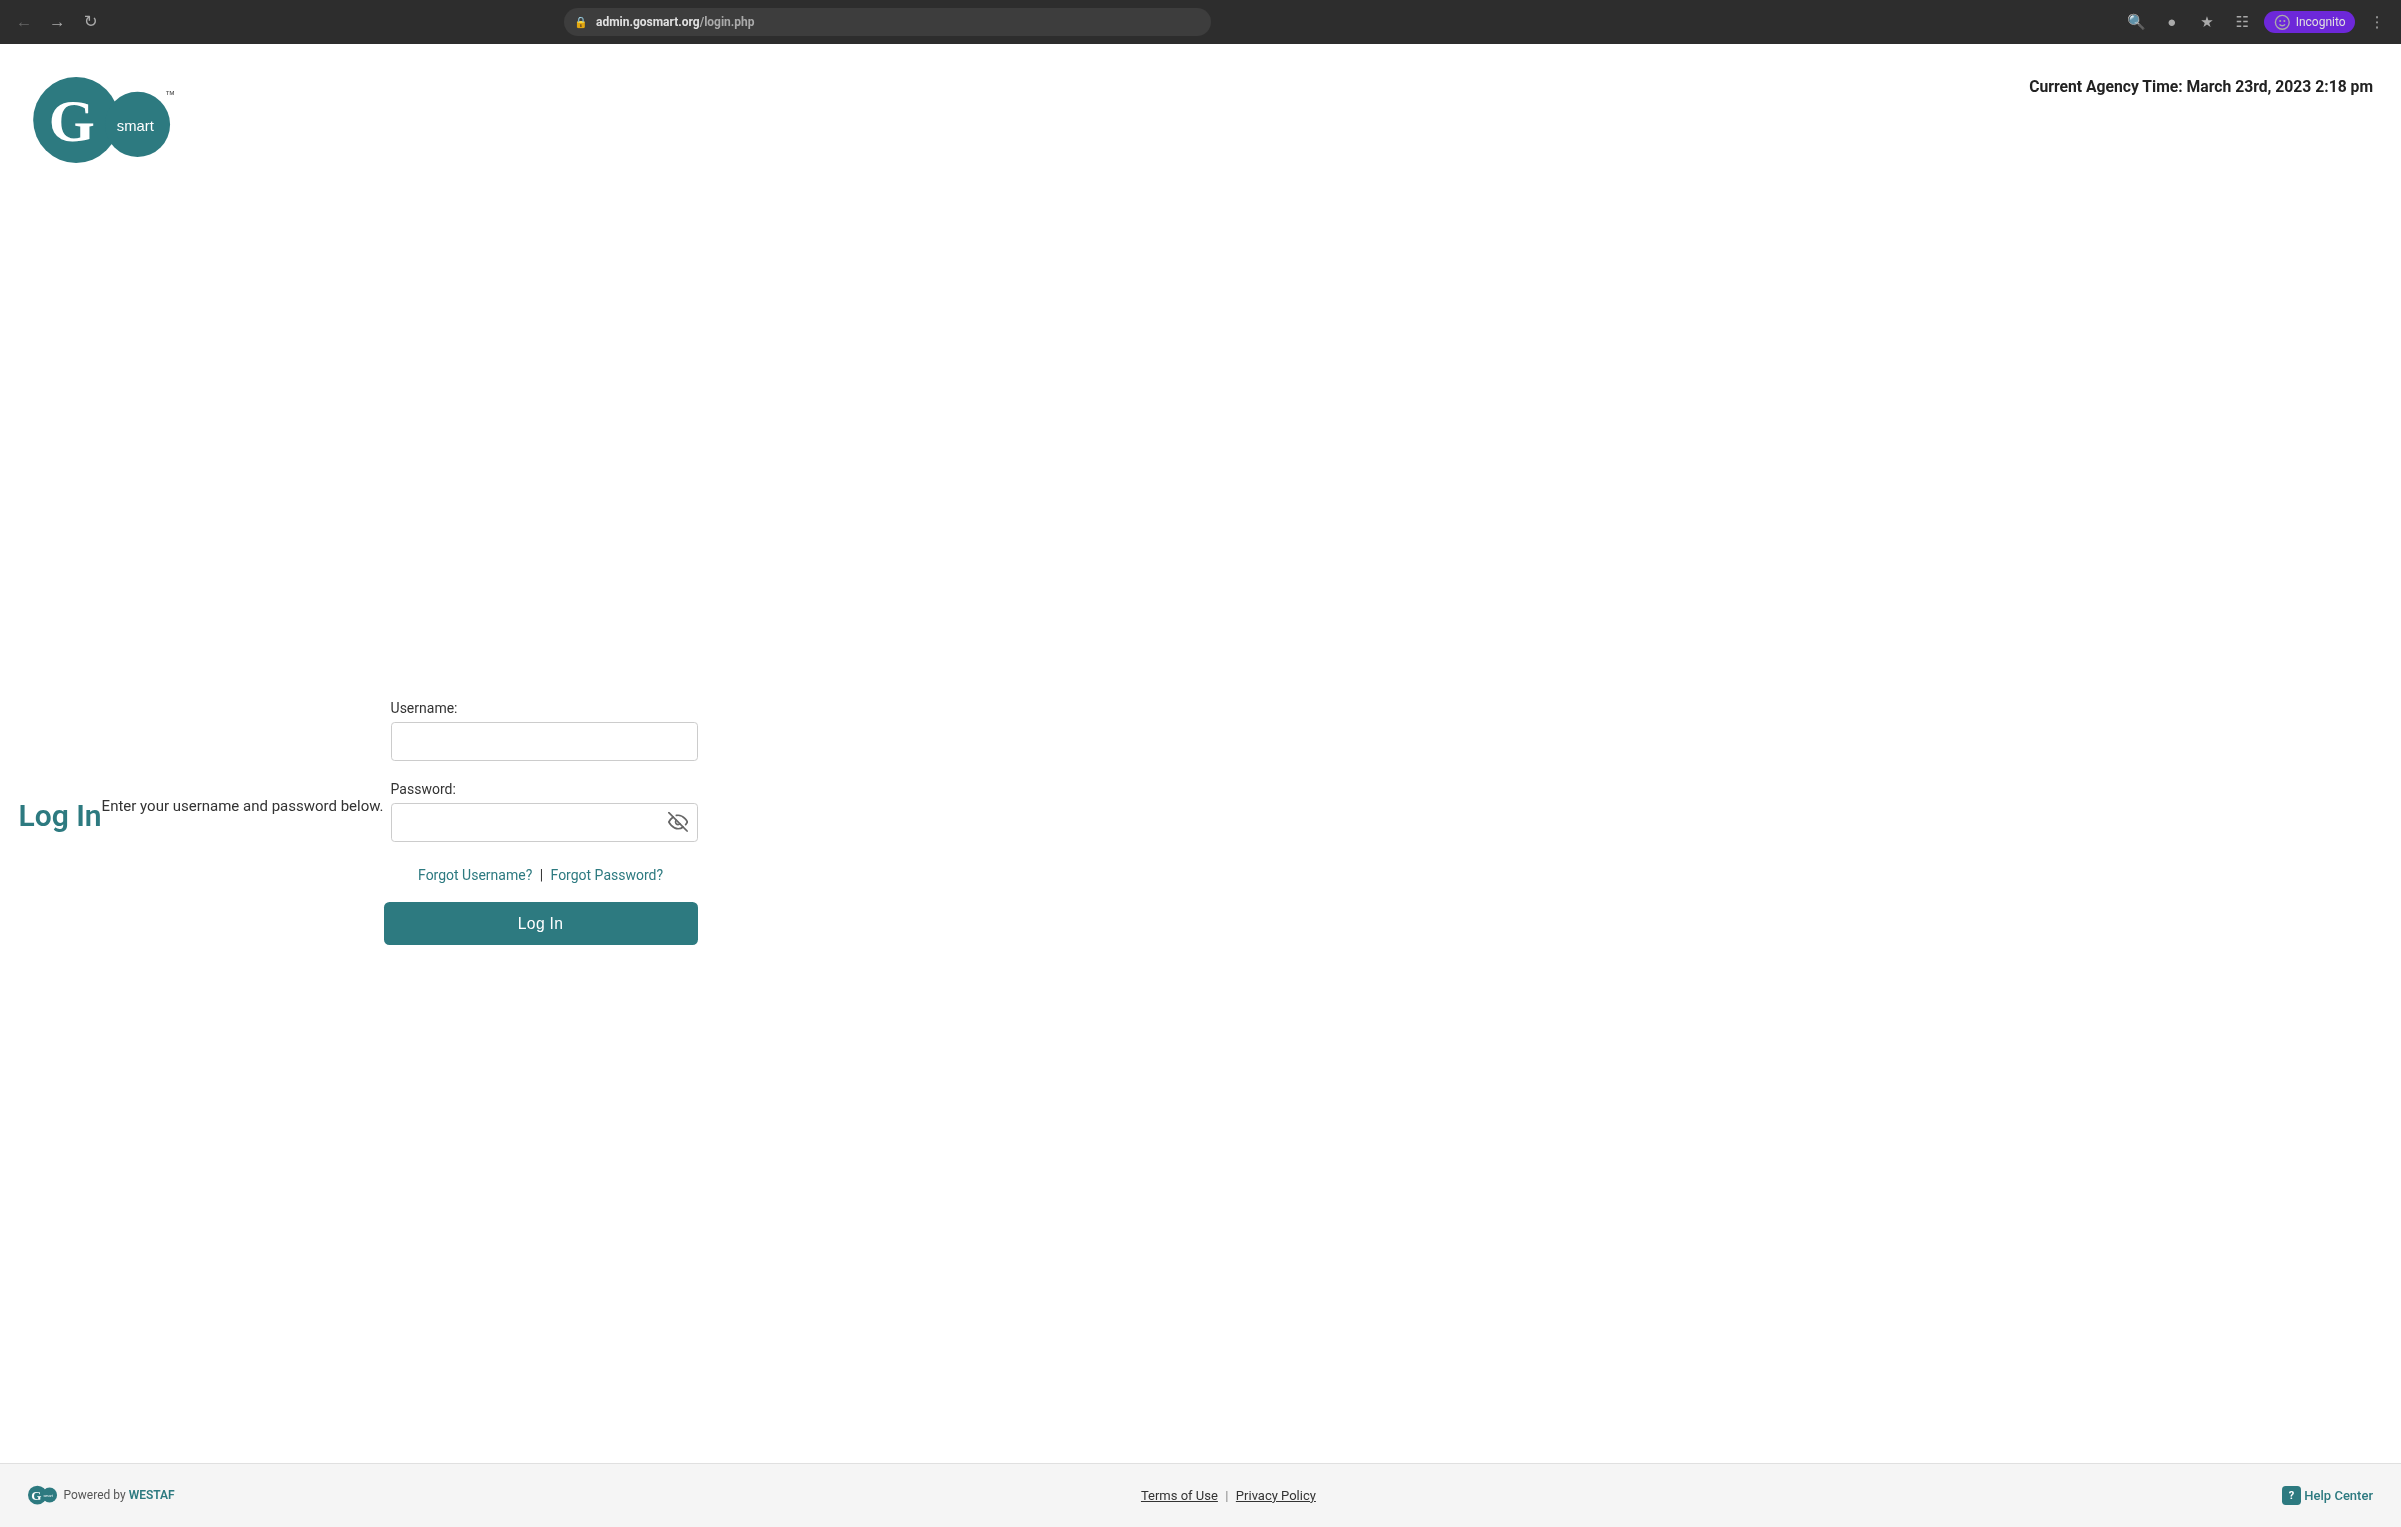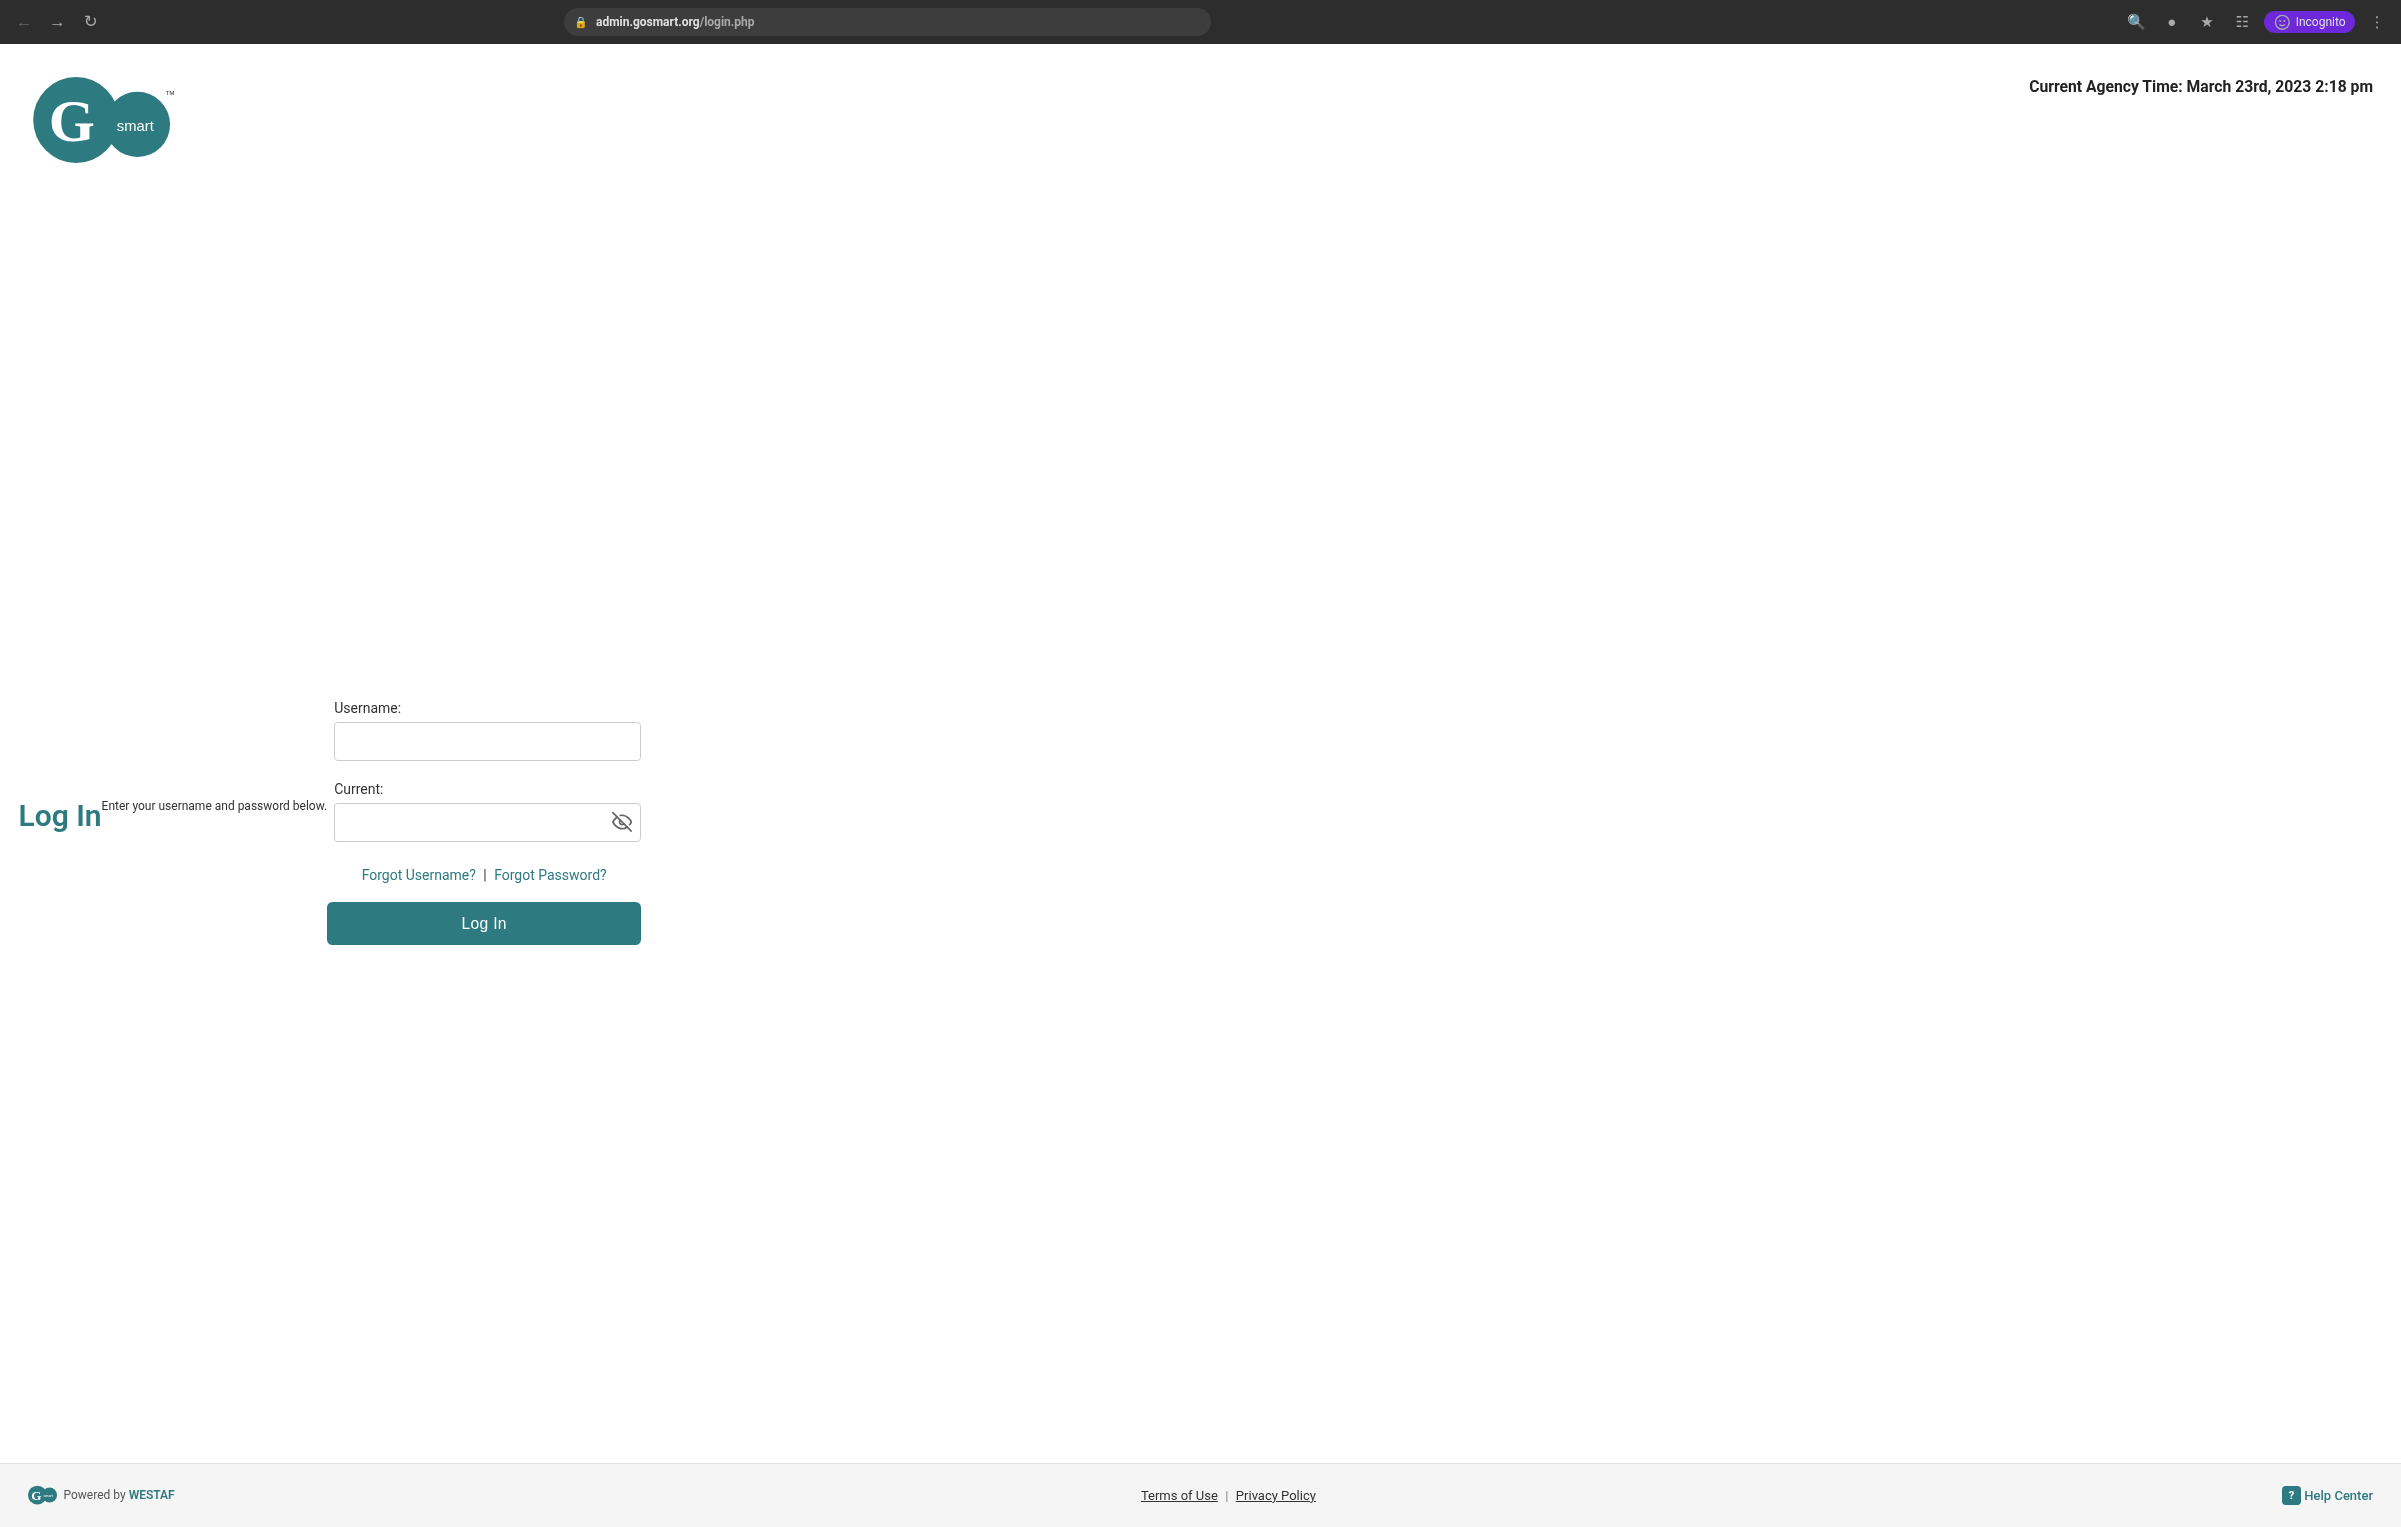--- a/index.html
+++ b/index.html
@@ -146,21 +146,21 @@
     }
 
     .login-title {
       font-size: 30px;
       font-weight: 600;
       color: #2d7a80;
       margin-bottom: 15px;
     }
 
     .login-subtitle {
-      font-size: 12px;
+      font-size: 15px;
       color: #333;
       text-align: center;
       line-height: 1.5;
       margin-bottom: 33px;
     }
 
     .login-form {
       width: 100%;
       max-width: 314px;
       display: flex;
@@ -376,21 +376,21 @@
     <p class="login-subtitle">Enter your username and password below.</p>
 
     <div class="login-form">
 
       <div class="form-group">
         <label class="form-label">Username:</label>
         <input type="text" class="form-input" autocomplete="username" placeholder="" style="">
       </div>
 
       <div class="form-group">
-        <label class="form-label">Current:</label>
+        <label class="form-label">Password:</label>
         <div class="password-wrapper">
           <input type="password" class="form-input" autocomplete="current-password" placeholder="" style="">
           <button class="toggle-password" title="Toggle password visibility">
             <svg width="20.3" height="20.3" viewBox="0 0 24 24" fill="none" stroke="#666" stroke-width="2" stroke-linecap="round" stroke-linejoin="round">
               <path d="M17.94 17.94A10.07 10.07 0 0 1 12 20c-7 0-11-8-11-8a18.45 18.45 0 0 1 5.06-5.94M9.9 4.24A9.12 9.12 0 0 1 12 4c7 0 11 8 11 8a18.5 18.5 0 0 1-2.16 3.19m-6.72-1.07a3 3 0 1 1-4.24-4.24"></path>
               <line x1="1" y1="1" x2="23" y2="23"></line>
             </svg>
           </button>
         </div>
       </div>

